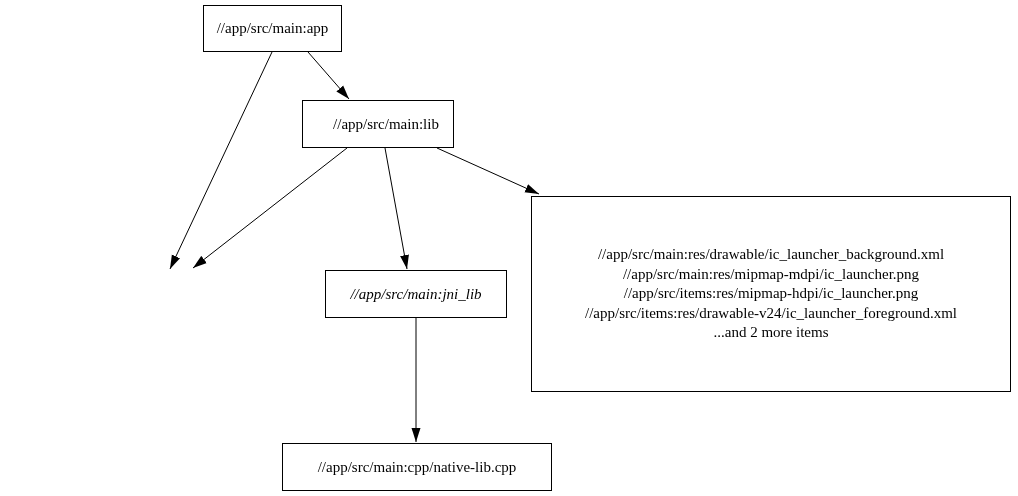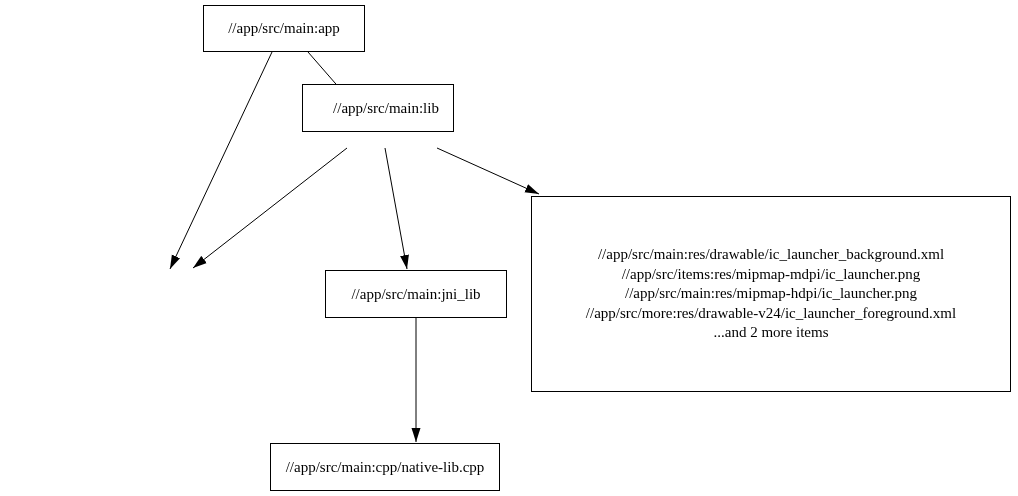--- a/index.html
+++ b/index.html
@@ -28,25 +28,25 @@
     box-sizing: border-box;
     border: 1px solid #000000;
     background: #ffffff;
     display: flex;
     align-items: center;
     justify-content: center;
     font-size: 15px;
     white-space: nowrap;
     text-align: center;
   }
-  #node-app            { left: 203px; top: 5px;   width: 162px; height: 47px; }
-  #node-lib            { left: 302px; top: 84px; width: 152px; height: 48px; padding-left: 16px; }
+  #node-app            { left: 203px; top: 5px;   width: 139px; height: 47px; }
+  #node-lib            { left: 302px; top: 100px; width: 152px; height: 48px; padding-left: 16px; }
   #node-manifest       { left: 5px;   top: 270px; width: 297px; height: 48px; }
-  #node-jni-lib        { left: 325px; top: 270px; width: 182px; height: 48px; }
-  #node-native-cpp     { left: 270px; top: 443px; width: 230px; height: 48px; font-family: Liberation Serif, serif; }
+  #node-jni-lib        { left: 325px; top: 270px; width: 182px; height: 48px; font-style: italic; }
+  #node-native-cpp     { left: 282px; top: 443px; width: 270px; height: 48px; font-family: Liberation Serif, serif; }
   #node-resources {
     left: 531px; top: 196px; width: 480px; height: 196px;
     flex-direction: column;
     justify-content: center;
     line-height: 19.4px;
   }
   .res-line {
     display: block;
   }
   line.edge {
@@ -81,23 +81,23 @@
     <span>//app/src/main:lib</span>
   </div>
 
 
   <div class="node" id="node-jni-lib">
     <span>//app/src/main:jni_lib</span>
   </div>
 
   <div class="node" id="node-resources">
       <span class="res-line">//app/src/main:res/drawable/ic_launcher_background.xml</span>
-      <span class="res-line">//app/src/items:res/mipmap-mdpi/ic_launcher.png</span>
-      <span class="res-line">//app/src/main:res/mipmap-hdpi/ic_launcher.png</span>
-      <span class="res-line">//app/src/more:res/drawable-v24/ic_launcher_foreground.xml</span>
+      <span class="res-line">//app/src/main:res/mipmap-mdpi/ic_launcher.png</span>
+      <span class="res-line">//app/src/items:res/mipmap-hdpi/ic_launcher.png</span>
+      <span class="res-line">//app/src/items:res/drawable-v24/ic_launcher_foreground.xml</span>
       <span class="res-line">...and 2 more items</span>
     </div>
 
   <div class="node" id="node-native-cpp">
     <span>//app/src/main:cpp/native-lib.cpp</span>
   </div>
 
 </div>
 
 </body></html>

